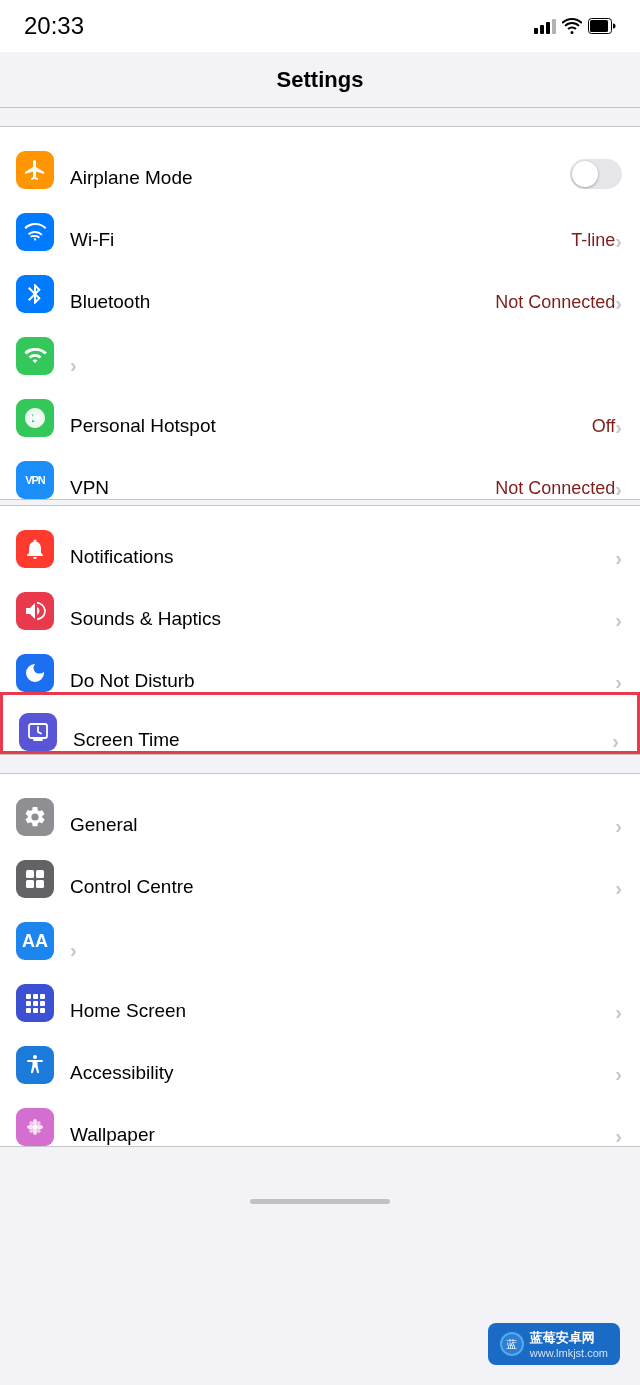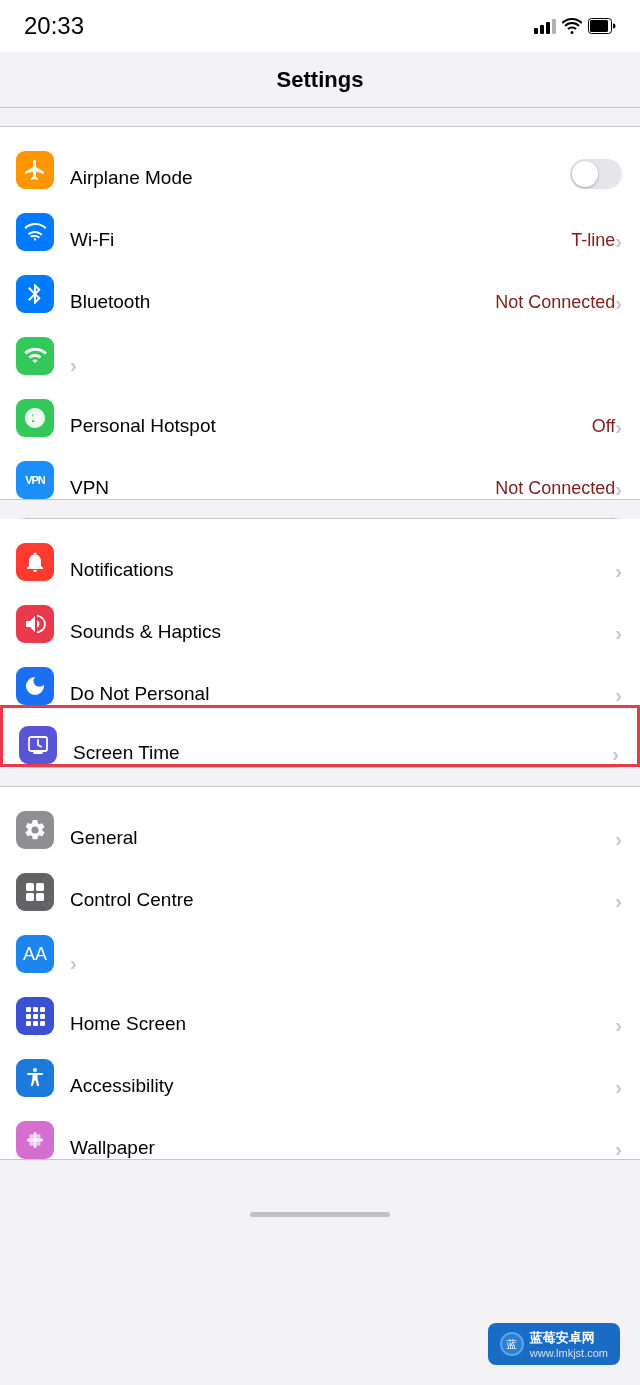--- a/index.html
+++ b/index.html
@@ -284,21 +284,21 @@
 
   <div class="settings-row">
     <div class="icon-wrap icon-blue-mid" style="font-size:11px; font-weight:800; color:white; letter-spacing:-1px;">VPN</div>
     <span class="row-label">VPN</span>
     <span class="row-value">Not Connected</span>
     <span class="chevron">›</span>
   </div>
 
 </div>
 
-<div class="section-group" style="margin-top:18px;border-radius:27px;">
+<div class="section-group" style="margin-top:5px;">
 
   <div class="settings-row">
     <div class="icon-wrap icon-red">
       <svg viewBox="0 0 24 24" fill="white">
           <path d="M12 22c1.1 0 2-.9 2-2h-4a2 2 0 0 0 2 2zm6-6V11c0-3.07-1.64-5.64-4.5-6.32V4a1.5 1.5 0 1 0-3 0v.68C7.63 5.36 6 7.92 6 11v5l-2 2v1h16v-1l-2-2z"></path>
         </svg>
     </div>
     <span class="row-label">Notifications</span>
     <span class="chevron">›</span>
   </div>
@@ -312,21 +312,21 @@
     <span class="row-label">Sounds &amp; Haptics</span>
     <span class="chevron">›</span>
   </div>
 
   <div class="settings-row">
     <div class="icon-wrap" style="background:#1c6ff0;">
       <svg viewBox="0 0 24 24" fill="white">
           <path d="M12 3a9 9 0 1 0 9 9c0-.46-.04-.92-.1-1.36A5.4 5.4 0 0 1 16 12.5a5.5 5.5 0 0 1-5.5-5.5c0-1.62.7-3.07 1.86-4.1A8.8 8.8 0 0 0 12 3z"></path>
         </svg>
     </div>
-    <span class="row-label">Do Not Personal</span>
+    <span class="row-label">Do Not Disturb</span>
     <span class="chevron">›</span>
   </div>
 
   <div class="settings-row" style="border: 3px solid #e8394d;">
     <div class="icon-wrap icon-screen-time">
       <svg viewBox="0 0 24 24" fill="white">
           <rect x="3" y="4" width="18" height="14" rx="2" fill="none" stroke="white" stroke-width="1.8"></rect>
           <path d="M12 7v5l3 1.5" stroke="white" stroke-width="1.8" stroke-linecap="round" fill="none"></path>
           <path d="M8 20h8" stroke="white" stroke-width="1.8" stroke-linecap="round"></path>
         </svg>
@@ -356,21 +356,21 @@
           <rect x="13" y="3" width="8" height="8" rx="1.5" fill="white"></rect>
           <rect x="3" y="13" width="8" height="8" rx="1.5" fill="white"></rect>
           <rect x="13" y="13" width="8" height="8" rx="1.5" fill="white"></rect>
         </svg>
     </div>
     <span class="row-label">Control Centre</span>
     <span class="chevron">›</span>
   </div>
 
   <div class="settings-row">
-    <div class="icon-wrap icon-blue-aa" style="font-size:18px; font-weight:400; color:white;">AA</div>
+    <div class="icon-wrap icon-blue-aa" style="font-size:18px; font-weight:700; color:white;">AA</div>
     <span class="chevron">›</span>
   </div>
 
   <div class="settings-row">
     <div class="icon-wrap icon-purple-blue">
       <svg viewBox="0 0 24 24" fill="white">
           <rect x="3" y="3" width="5" height="5" rx="1" fill="white"></rect>
           <rect x="10" y="3" width="5" height="5" rx="1" fill="white"></rect>
           <rect x="17" y="3" width="5" height="5" rx="1" fill="white"></rect>
           <rect x="3" y="10" width="5" height="5" rx="1" fill="white"></rect>

